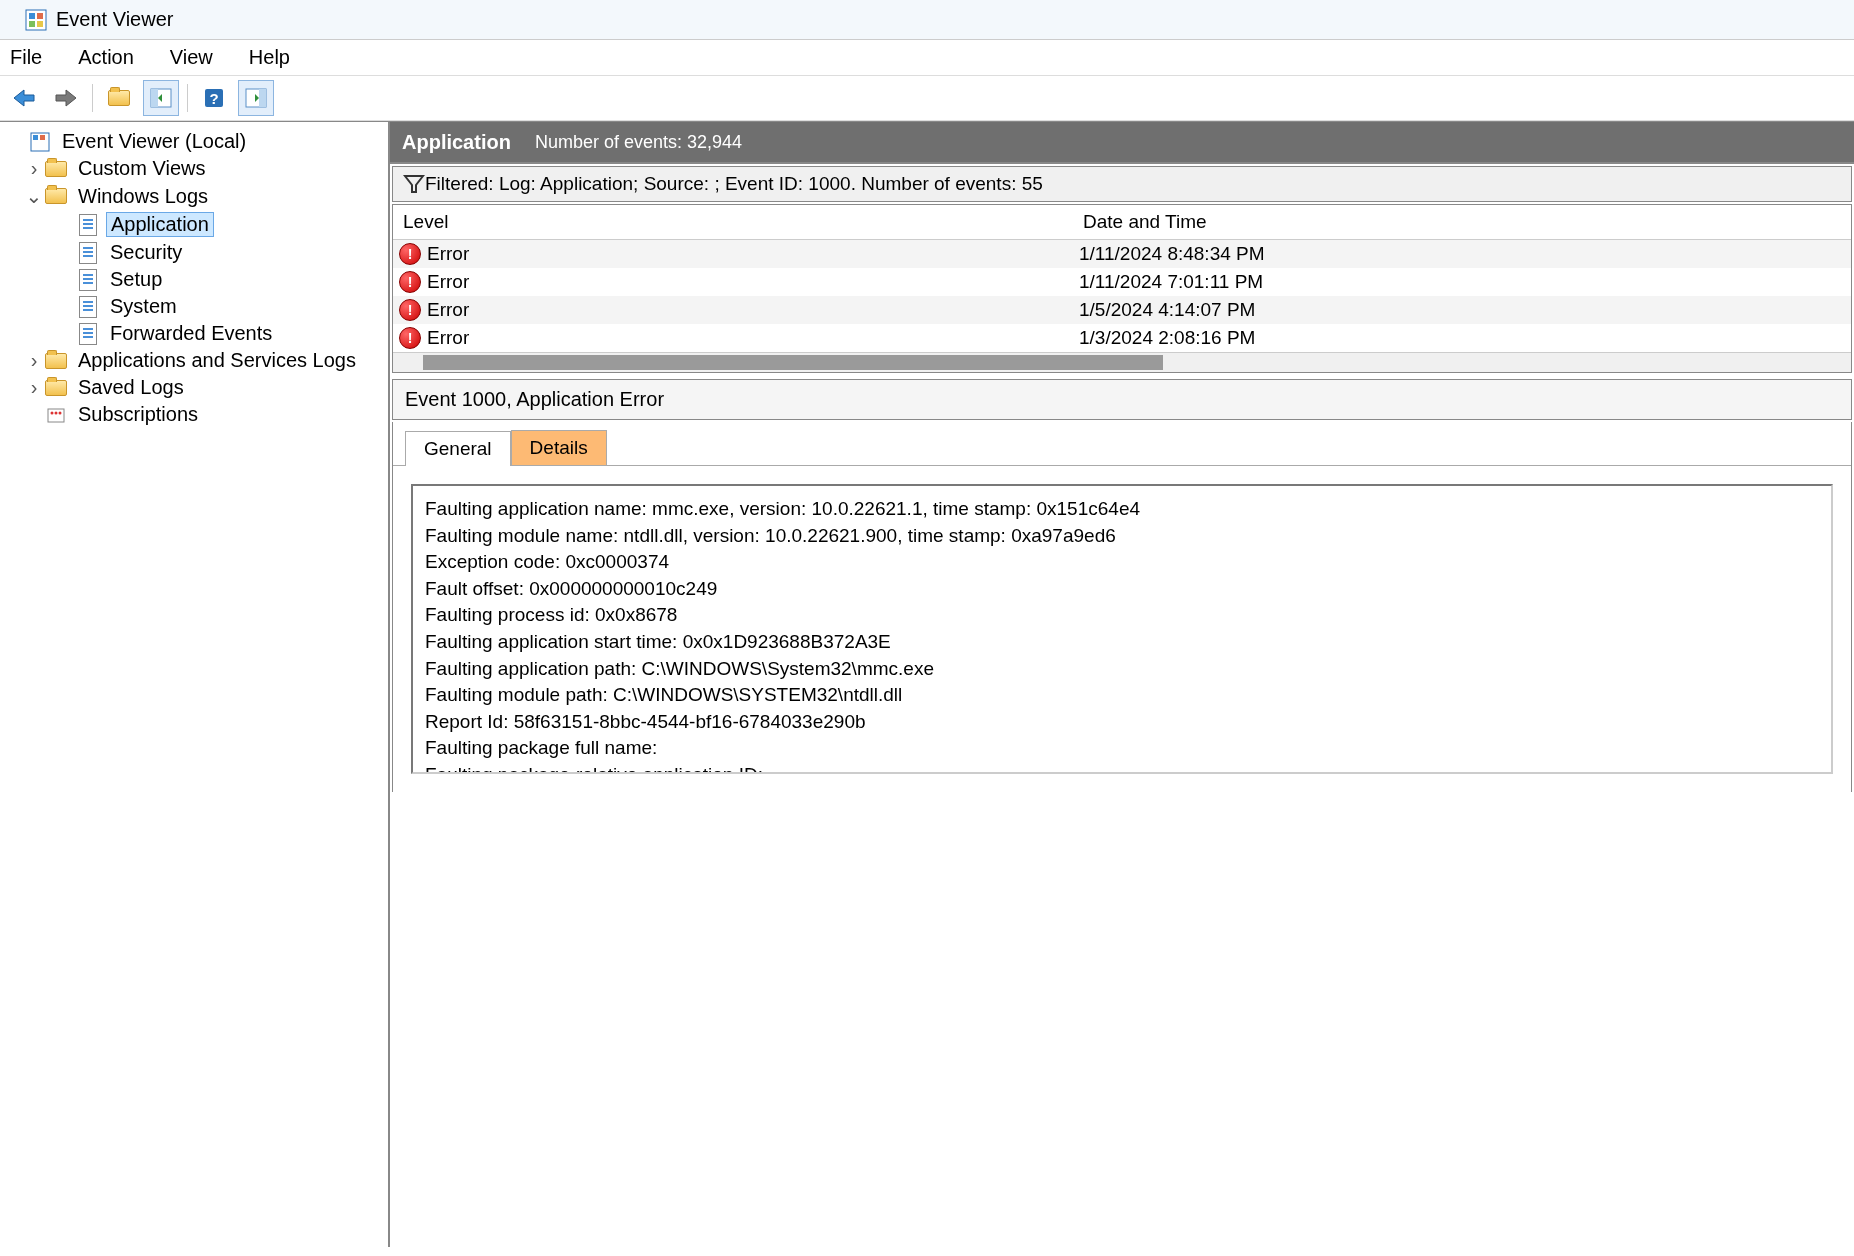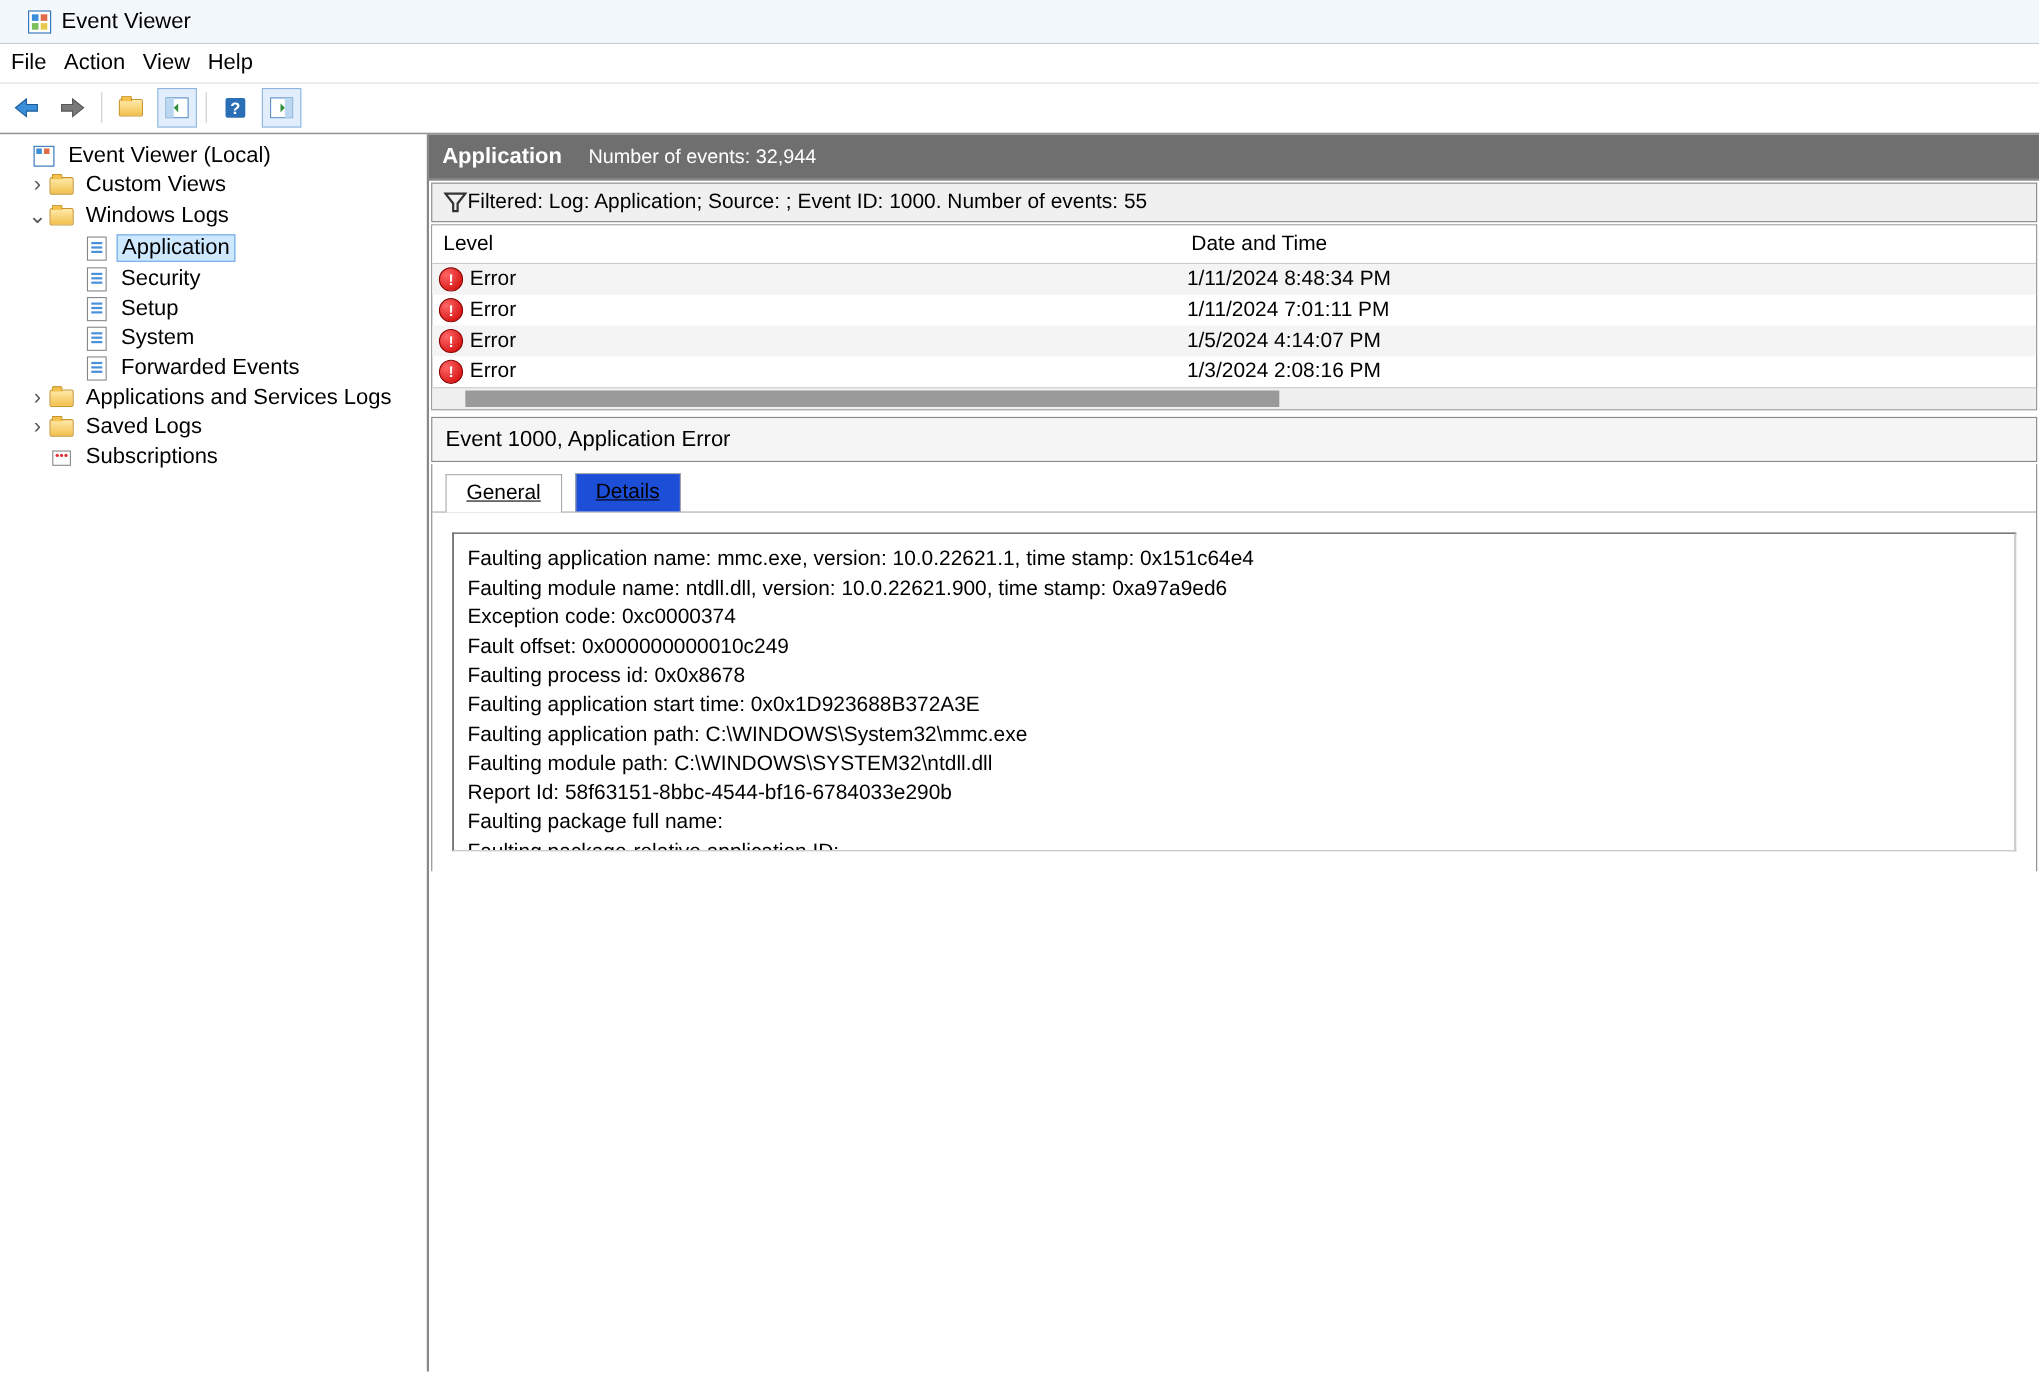--- a/index.html
+++ b/index.html
@@ -2,21 +2,21 @@
 <html><head>
 <meta charset="utf-8">
 <style>
 * { box-sizing: border-box; margin: 0; padding: 0; font-family: "Segoe UI", Tahoma, sans-serif; }
 body { background: #fff; font-size: 18px; color: #000; }
 
 .titlebar { display: flex; align-items: center; padding: 4px 24px; background: #f3f8fc; border-bottom: 1px solid #ccc; height: 40px; }
 .titlebar .app-icon { width: 24px; height: 24px; margin-right: 8px; }
 .titlebar .title { font-size: 20px; }
 
-.menubar { display: flex; padding: 6px 10px; border-bottom: 1px solid #ddd; gap: 16px; }
+.menubar { display: flex; padding: 6px 10px; border-bottom: 1px solid #ddd; gap: 36px; }
 .menubar span { font-size: 20px; cursor: default; }
 
 .toolbar { display: flex; align-items: center; padding: 4px 6px; border-bottom: 1px solid #ddd; gap: 6px; }
 .tool-btn { width: 36px; height: 36px; display: flex; align-items: center; justify-content: center; border: 1px solid transparent; }
 .tool-btn.framed { border: 1px solid #8cb5e0; background: #e2eefb; }
 .sep { width: 1px; height: 28px; background: #ccc; margin: 0 2px; }
 
 .main { display: flex; height: calc(100vh - 40px - 44px - 46px); border-top: 1px solid #888; }
 
 .tree { width: 390px; border-right: 2px solid #888; padding: 6px 4px; overflow: auto; }
@@ -49,22 +49,22 @@
 .grid-row .col-date { flex: 1; }
 .err-icon { width: 22px; height: 22px; border-radius: 50%; background: radial-gradient(circle at 30% 30%, #f66, #c00); border: 1px solid #800; display: flex; align-items: center; justify-content: center; color: #fff; font-weight: bold; font-size: 14px; }
 
 .hscroll { height: 20px; background: #f0f0f0; display: flex; border-top: 1px solid #ccc; }
 .hscroll .track { flex:1; position: relative; }
 .hscroll .thumb { position: absolute; left: 30px; width: 740px; top: 2px; bottom: 2px; background: #9a9a9a; }
 
 .detail-header { background: #f5f5f5; border: 1px solid #888; margin: 6px 2px 0 2px; padding: 8px 12px; font-size: 20px; }
 
 .tabs-wrap { margin: 2px 2px 0 2px; border-left: 1px solid #888; border-right: 1px solid #888; }
-.tabs { display: flex; padding: 8px 12px 0 12px; gap: 12px; text-decoration: underline; }
-.tab { padding: 6px 18px; font-size: 19px; border: 1px solid #aaa; border-bottom: none; background: #1d4ed8; cursor: default; }
+.tabs { display: flex; padding: 8px 12px 0 12px; gap: 0; }
+.tab { padding: 6px 18px; font-size: 19px; border: 1px solid #aaa; border-bottom: none; background: #fdba74; cursor: default; }
 .tab.active { background: #fff; position: relative; top: 1px; }
 .tab-content { border-top: 1px solid #aaa; padding: 18px; }
 .detail-box { border: 2px inset #ccc; padding: 10px 12px; font-size: 19px; line-height: 1.4; background: #fff; height: 290px; overflow: auto; }
 .detail-box div { white-space: nowrap; }
 
 
 .folder { width: 22px; height: 16px; background: linear-gradient(#ffe9a8,#f2c14e); border: 1px solid #c9952a; border-radius: 2px; position: relative; }
 .folder::before { content:""; position:absolute; top:-4px; left:1px; width:8px; height:4px; background:#f2c14e; border:1px solid #c9952a; border-bottom:none; border-radius:2px 2px 0 0; }
 .log-icon { width: 18px; height: 22px; background: #fff; border: 1px solid #888; position: relative; }
 .log-icon::after { content:""; position:absolute; left:3px; right:3px; top:4px; height:2px; background:#4a90d9; box-shadow: 0 4px 0 #4a90d9, 0 8px 0 #4a90d9; }

